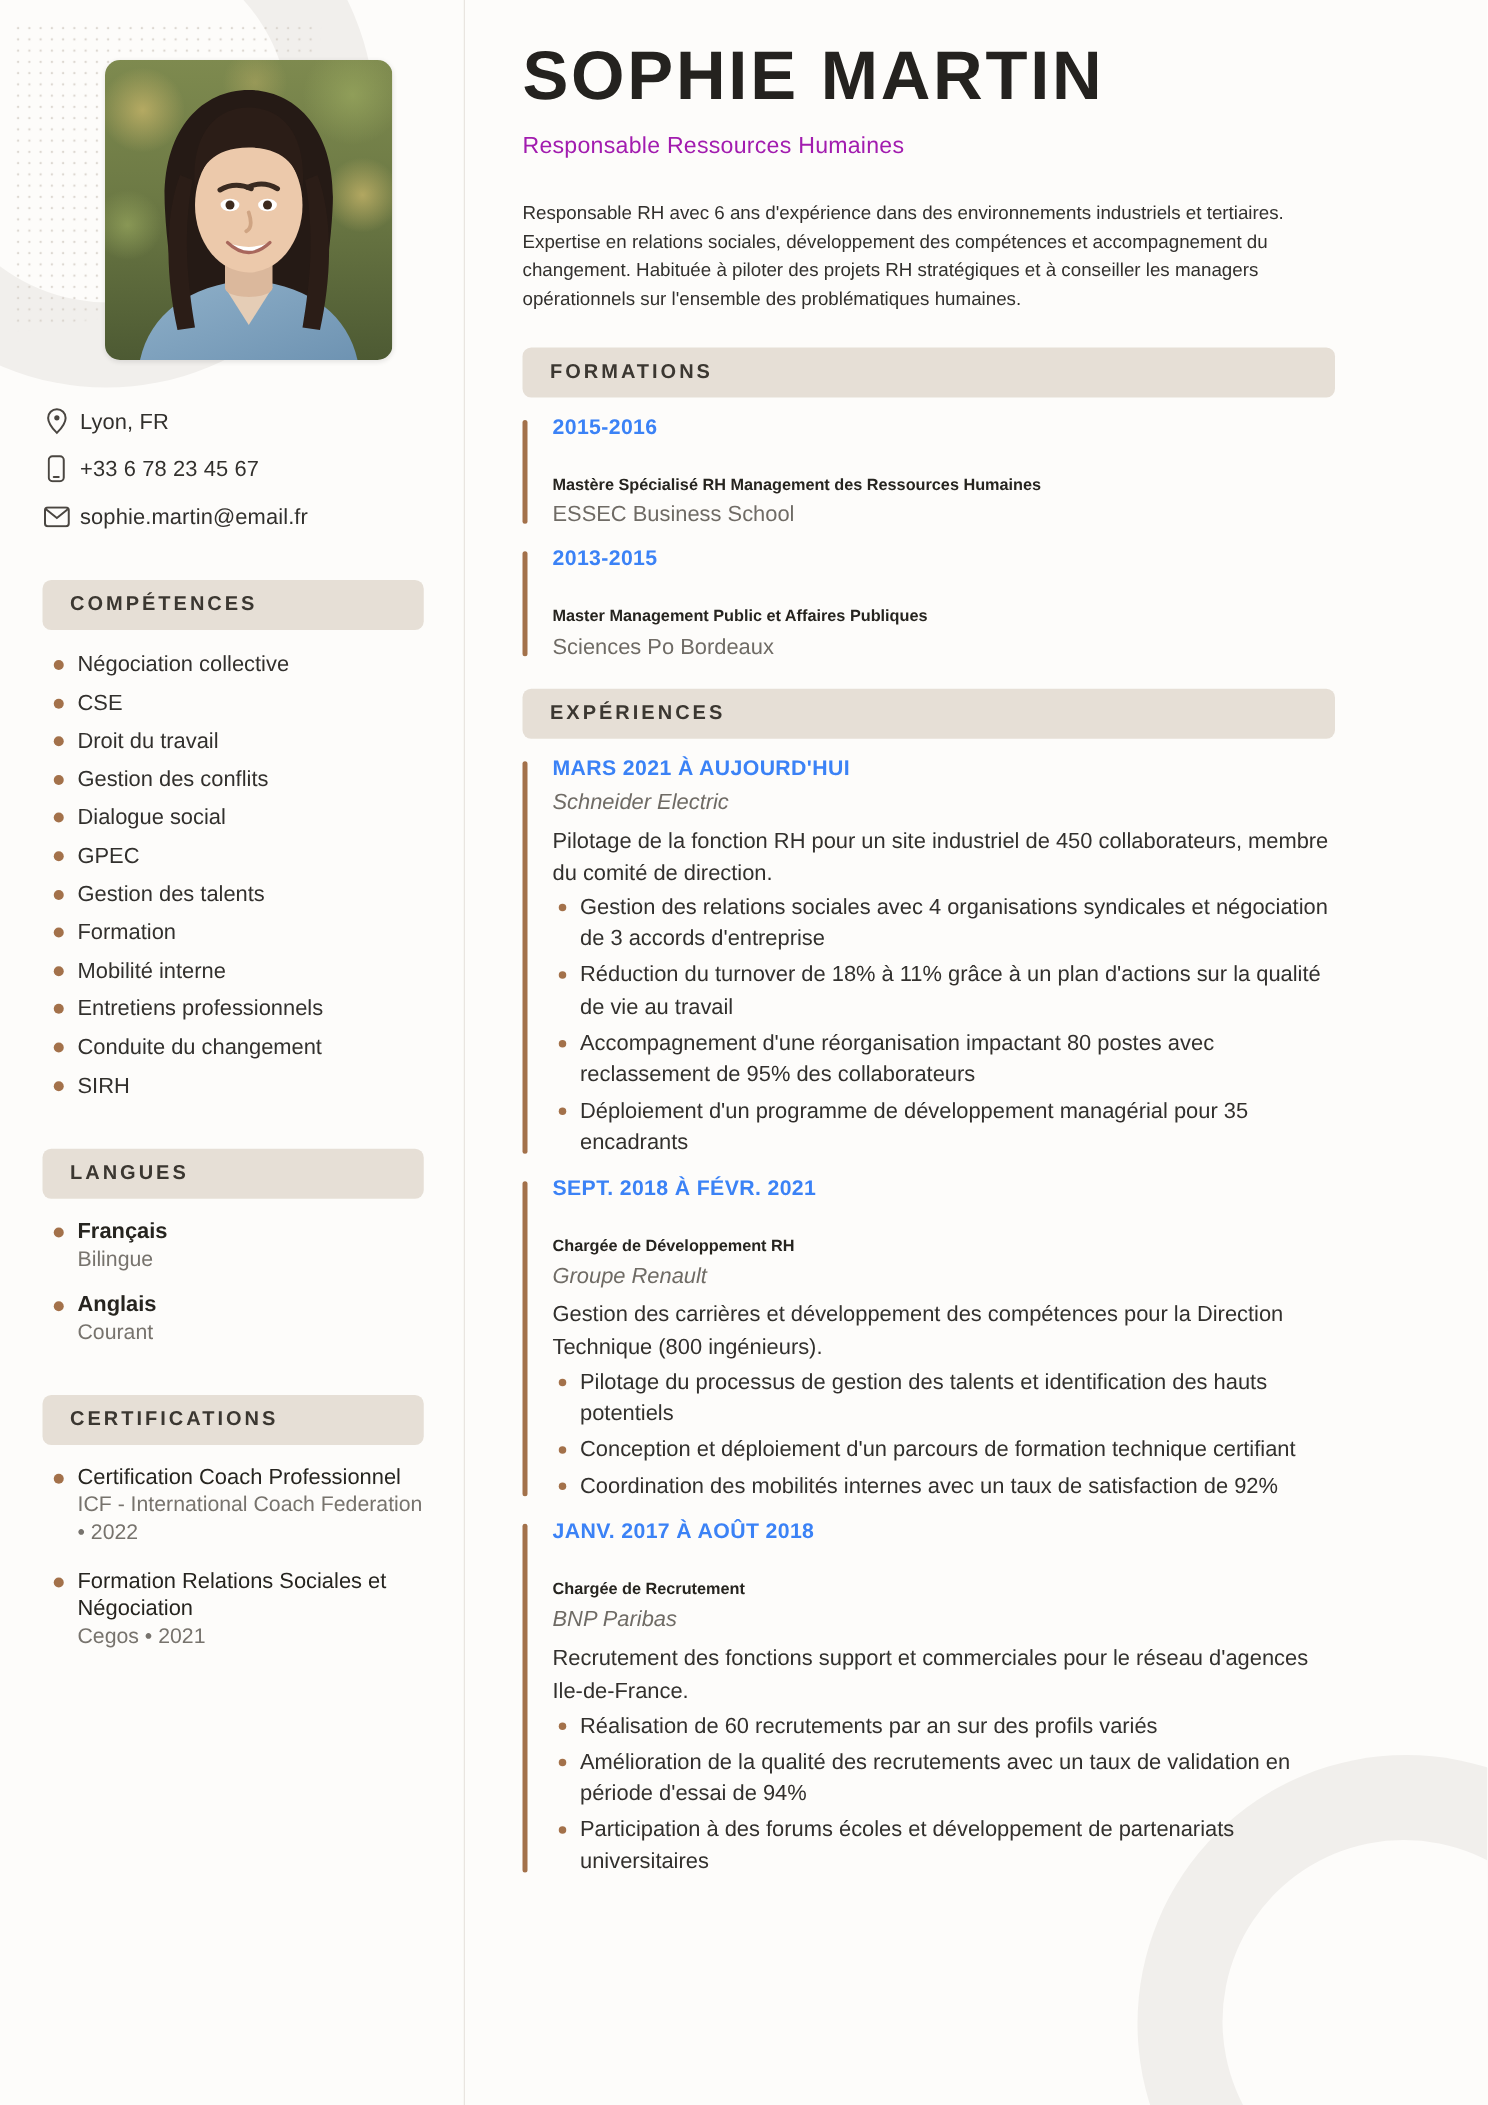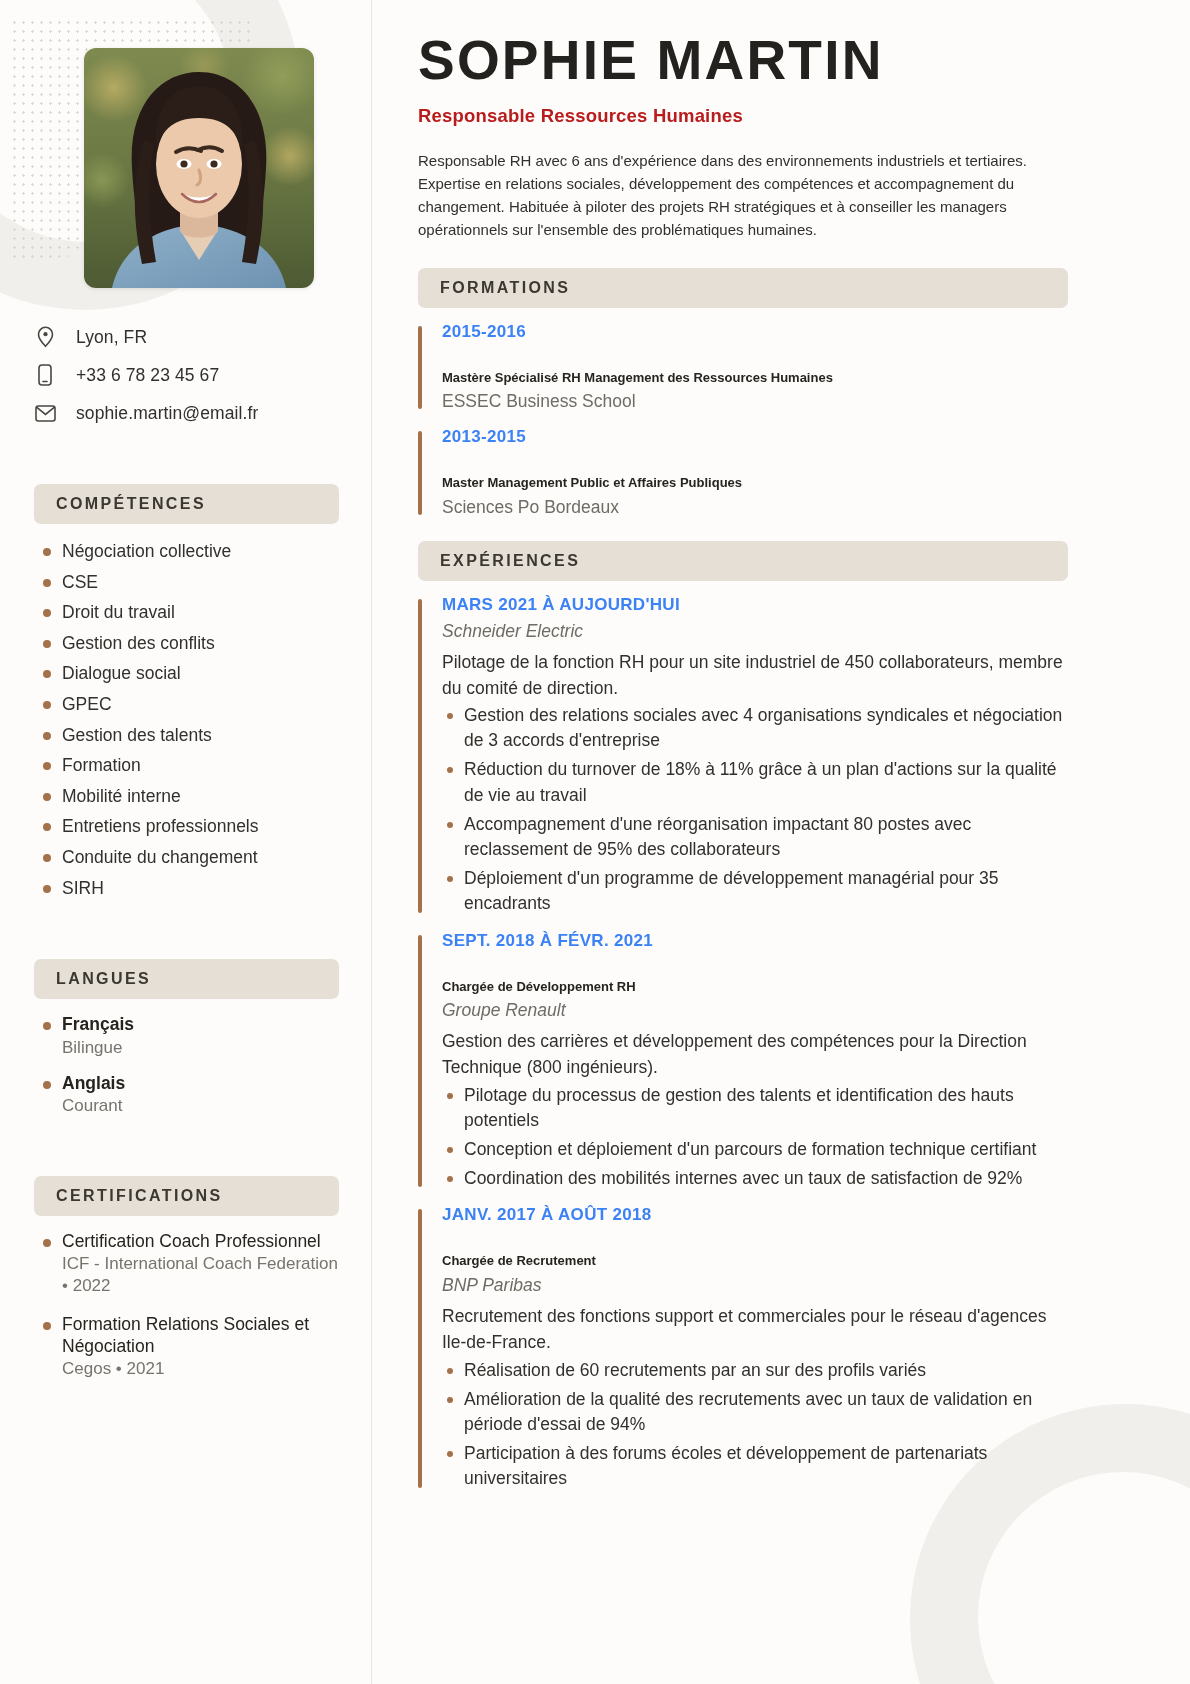--- a/index.html
+++ b/index.html
@@ -89,21 +89,21 @@
     position: relative;
     box-shadow: 0 1px 4px rgba(0,0,0,.10);
   }
   .photo-wrap svg { display: block; width: 100%; height: 100%; }
 
   
   .contact { margin-top: 36px; }
   .contact-row {
     display: flex;
     align-items: center;
-    gap: 20px;
+    gap: 8px;
     margin-bottom: 12px;
     min-height: 26px;
   }
   .contact-icon {
     width: 22px; height: 24px;
     flex: 0 0 22px;
     display: flex; align-items: center; justify-content: center;
     color: #4a4641;
   }
   .contact-icon svg { display: block; }
@@ -118,21 +118,21 @@
     background: #e6dfd6;
     border-radius: 7px;
     padding: 11px 22px;
     font-size: 16px;
     font-weight: bold;
     letter-spacing: 2.4px;
     color: #3b3731;
     text-transform: uppercase;
   }
   .sidebar .pill { margin: 0 0 14px 0; }
-  .sidebar-section { margin-top: 58px; }
+  .sidebar-section { margin-top: 38px; }
 
   
   .skill-list { list-style: none; }
   .skill-item {
     position: relative;
     padding-left: 28px;
     margin-bottom: 4px;
     font-size: 17.5px;
     color: #32302d;
     line-height: 1.52;
@@ -204,24 +204,24 @@
   .name {
     font-size: 55px;
     font-weight: bold;
     letter-spacing: 2.2px;
     color: #24221f;
     line-height: 1.1;
     margin-bottom: 14px;
   }
   .role {
     font-size: 18.5px;
-    font-weight: bold;
-    color: #b91c1c;
+    font-weight: normal;
+    color: #a21caf;
     letter-spacing: .2px;
-    margin-bottom: 22px;
+    margin-bottom: 32px;
   }
   .summary {
     font-size: 15px;
     line-height: 1.55;
     color: #32302d;
     margin-bottom: 26px;
     max-width: 640px;
   }
 
   .main .pill { margin-bottom: 14px; }

